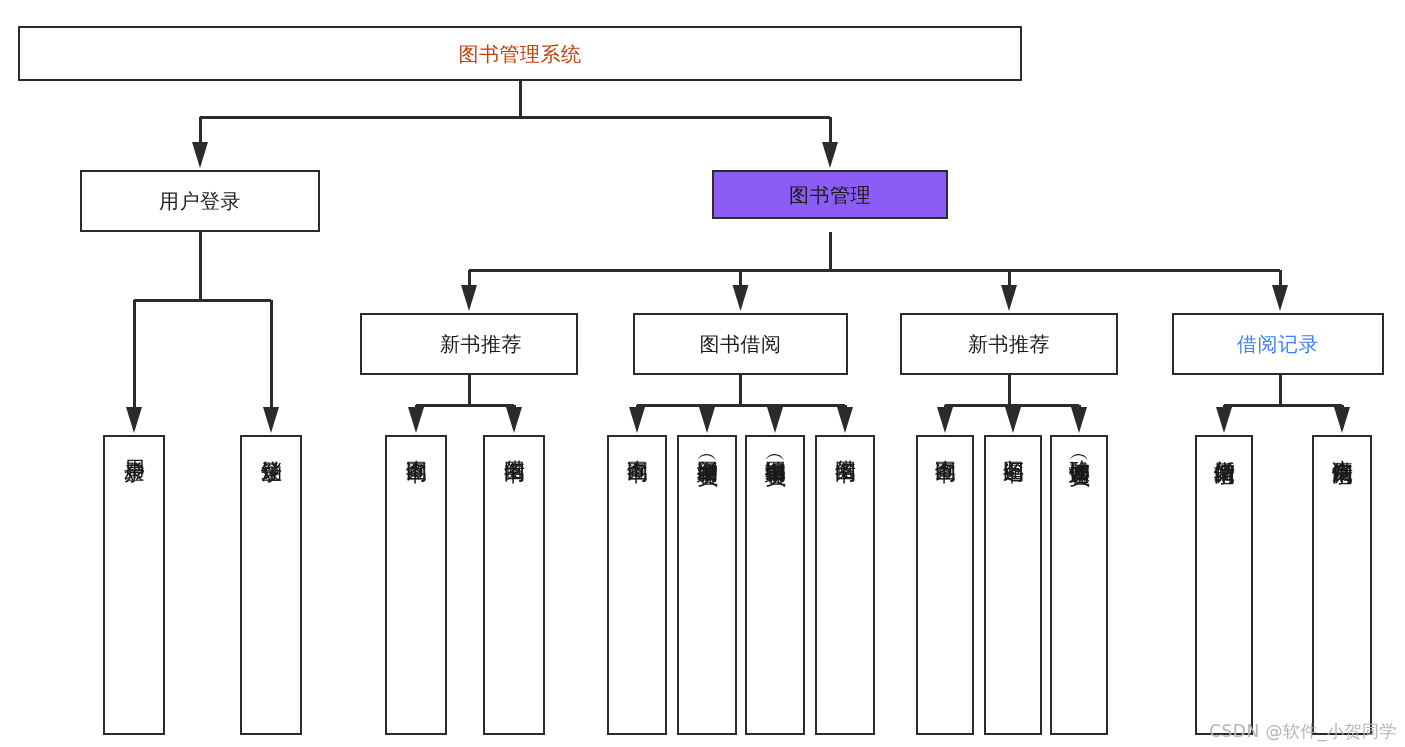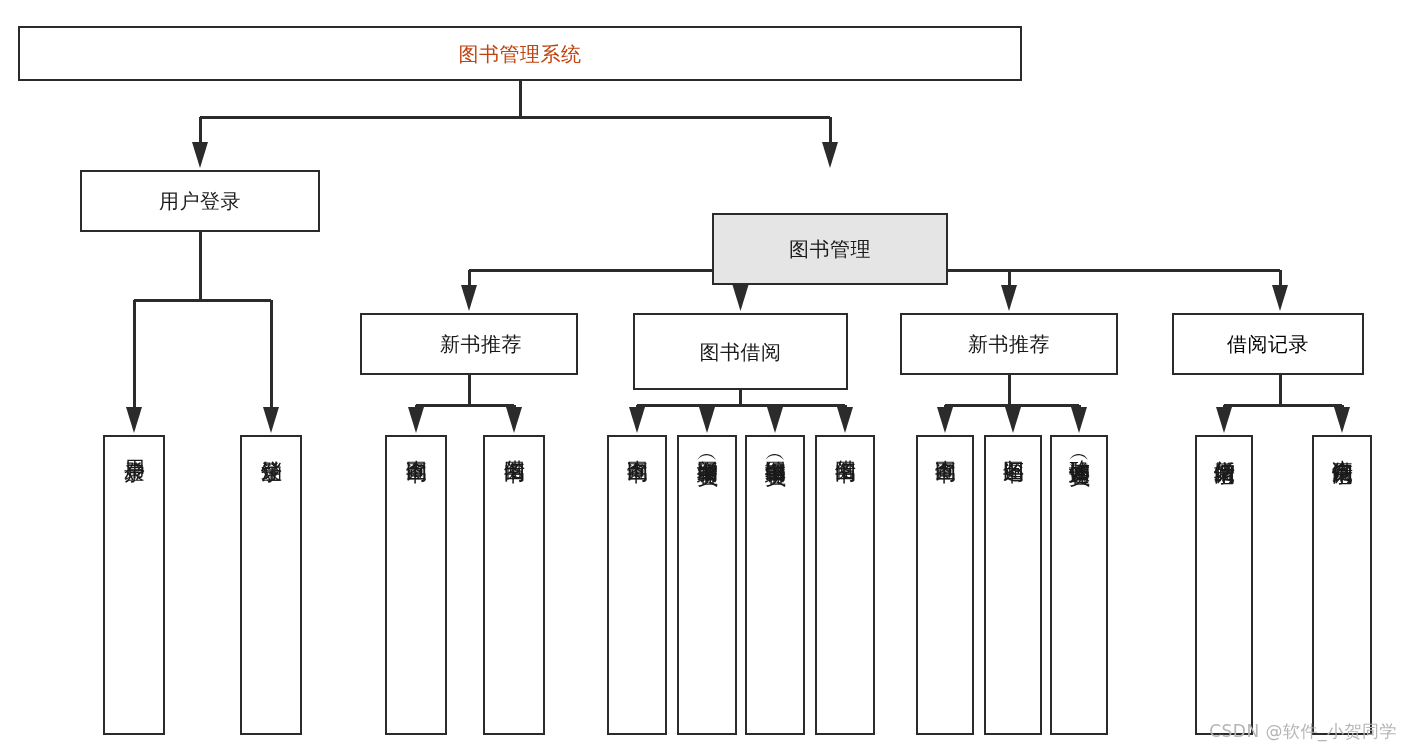--- a/index.html
+++ b/index.html
@@ -126,33 +126,33 @@
       <line x1="1342" y1="405" x2="1342" y2="407" stroke="#2b2b2b" stroke-width="3" shape-rendering="crispEdges"></line>
       <polygon points="1334,407 1350,407 1342,433" fill="#2b2b2b"></polygon>
     </svg>
   <div id="node-layer">
       <div class="node level-0" style="left: 18px; top: 26px; width: 1004px; height: 55px; border-color: rgb(43, 43, 43); background: rgb(255, 255, 255); color: #c2410c;">
         <span class="node-label">图书管理系统</span>
       </div>
       <div class="node level-1" style="left: 80px; top: 170px; width: 240px; height: 62px; border-color: rgb(43, 43, 43); background: rgb(255, 255, 255); color: rgb(26, 26, 26);">
         <span class="node-label">用户登录</span>
       </div>
-      <div class="node level-1" style="left: 712px; top: 170px; width: 236px; height: 72px; border-color: rgb(43, 43, 43); background: #e5e5e5; color: rgb(26, 26, 26); margin-top: 43px;">
+      <div class="node level-1" style="left: 712px; top: 170px; width: 236px; height: 49px; border-color: rgb(43, 43, 43); background: #8b5cf6; color: rgb(26, 26, 26);">
         <span class="node-label">图书管理</span>
       </div>
       <div class="node level-2" style="left: 360px; top: 313px; width: 218px; height: 62px; border-color: rgb(43, 43, 43); background: rgb(255, 255, 255); color: rgb(26, 26, 26); padding-left: 24px;">
         <span class="node-label">新书推荐</span>
       </div>
-      <div class="node level-2" style="left: 633px; top: 313px; width: 215px; height: 77px; border-color: rgb(43, 43, 43); background: rgb(255, 255, 255); color: rgb(26, 26, 26);">
+      <div class="node level-2" style="left: 633px; top: 313px; width: 215px; height: 62px; border-color: rgb(43, 43, 43); background: rgb(255, 255, 255); color: rgb(26, 26, 26);">
         <span class="node-label">图书借阅</span>
       </div>
       <div class="node level-2" style="left: 900px; top: 313px; width: 218px; height: 62px; border-color: rgb(43, 43, 43); background: rgb(255, 255, 255); color: rgb(26, 26, 26);">
         <span class="node-label">新书推荐</span>
       </div>
-      <div class="node level-2" style="left: 1172px; top: 313px; width: 192px; height: 62px; border-color: rgb(43, 43, 43); background: rgb(255, 255, 255); color: #000000;">
+      <div class="node level-2" style="left: 1172px; top: 313px; width: 212px; height: 62px; border-color: rgb(43, 43, 43); background: rgb(255, 255, 255); color: #3b82f6;">
         <span class="node-label">借阅记录</span>
       </div>
       <div class="node level-3 leaf" style="left: 103px; top: 435px; width: 62px; height: 300px; border-color: rgb(43, 43, 43); background: rgb(255, 255, 255); color: rgb(26, 26, 26);">
         <span class="node-label">用户登录</span>
       </div>
       <div class="node level-3 leaf" style="left: 240px; top: 435px; width: 62px; height: 300px; border-color: rgb(43, 43, 43); background: rgb(255, 255, 255); color: rgb(26, 26, 26);">
         <span class="node-label">注销登录</span>
       </div>
       <div class="node level-3 leaf" style="left: 385px; top: 435px; width: 62px; height: 300px; border-color: rgb(43, 43, 43); background: rgb(255, 255, 255); color: rgb(26, 26, 26);">
         <span class="node-label">查询图书</span>

